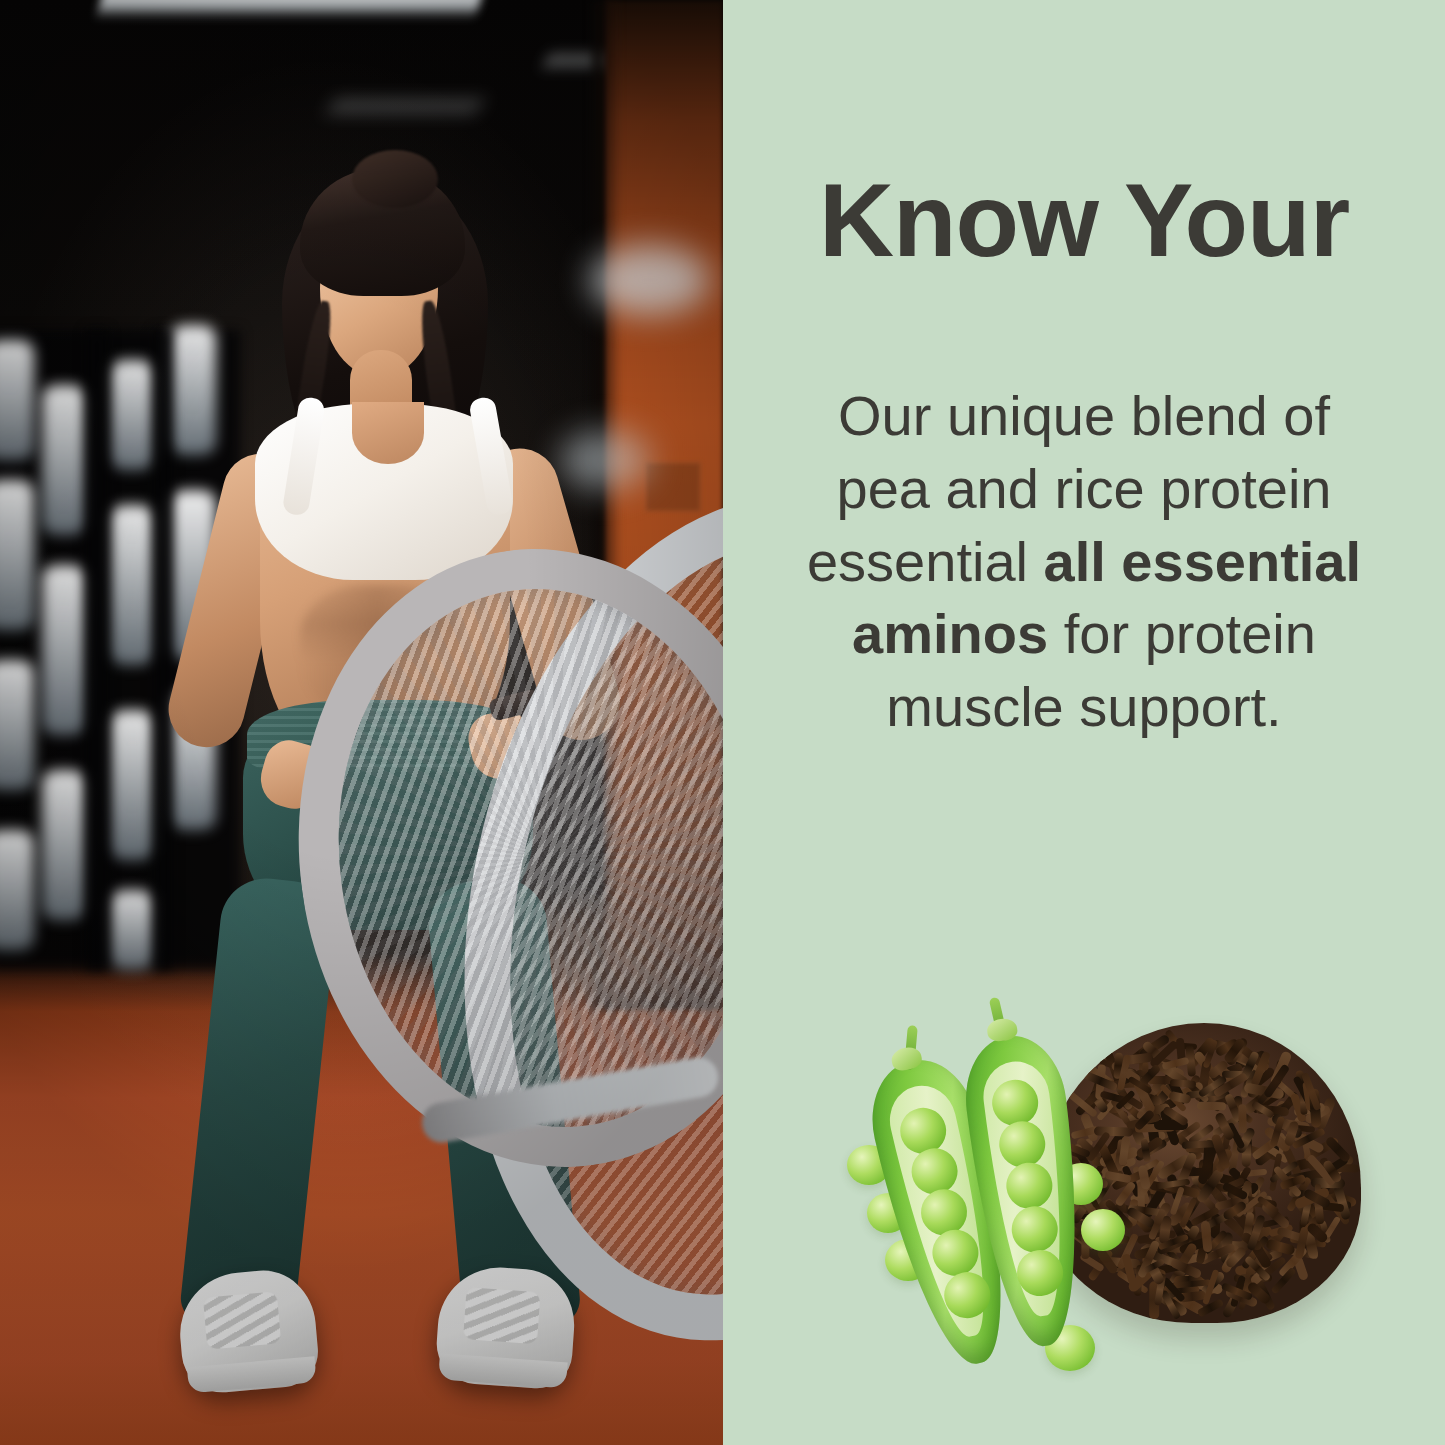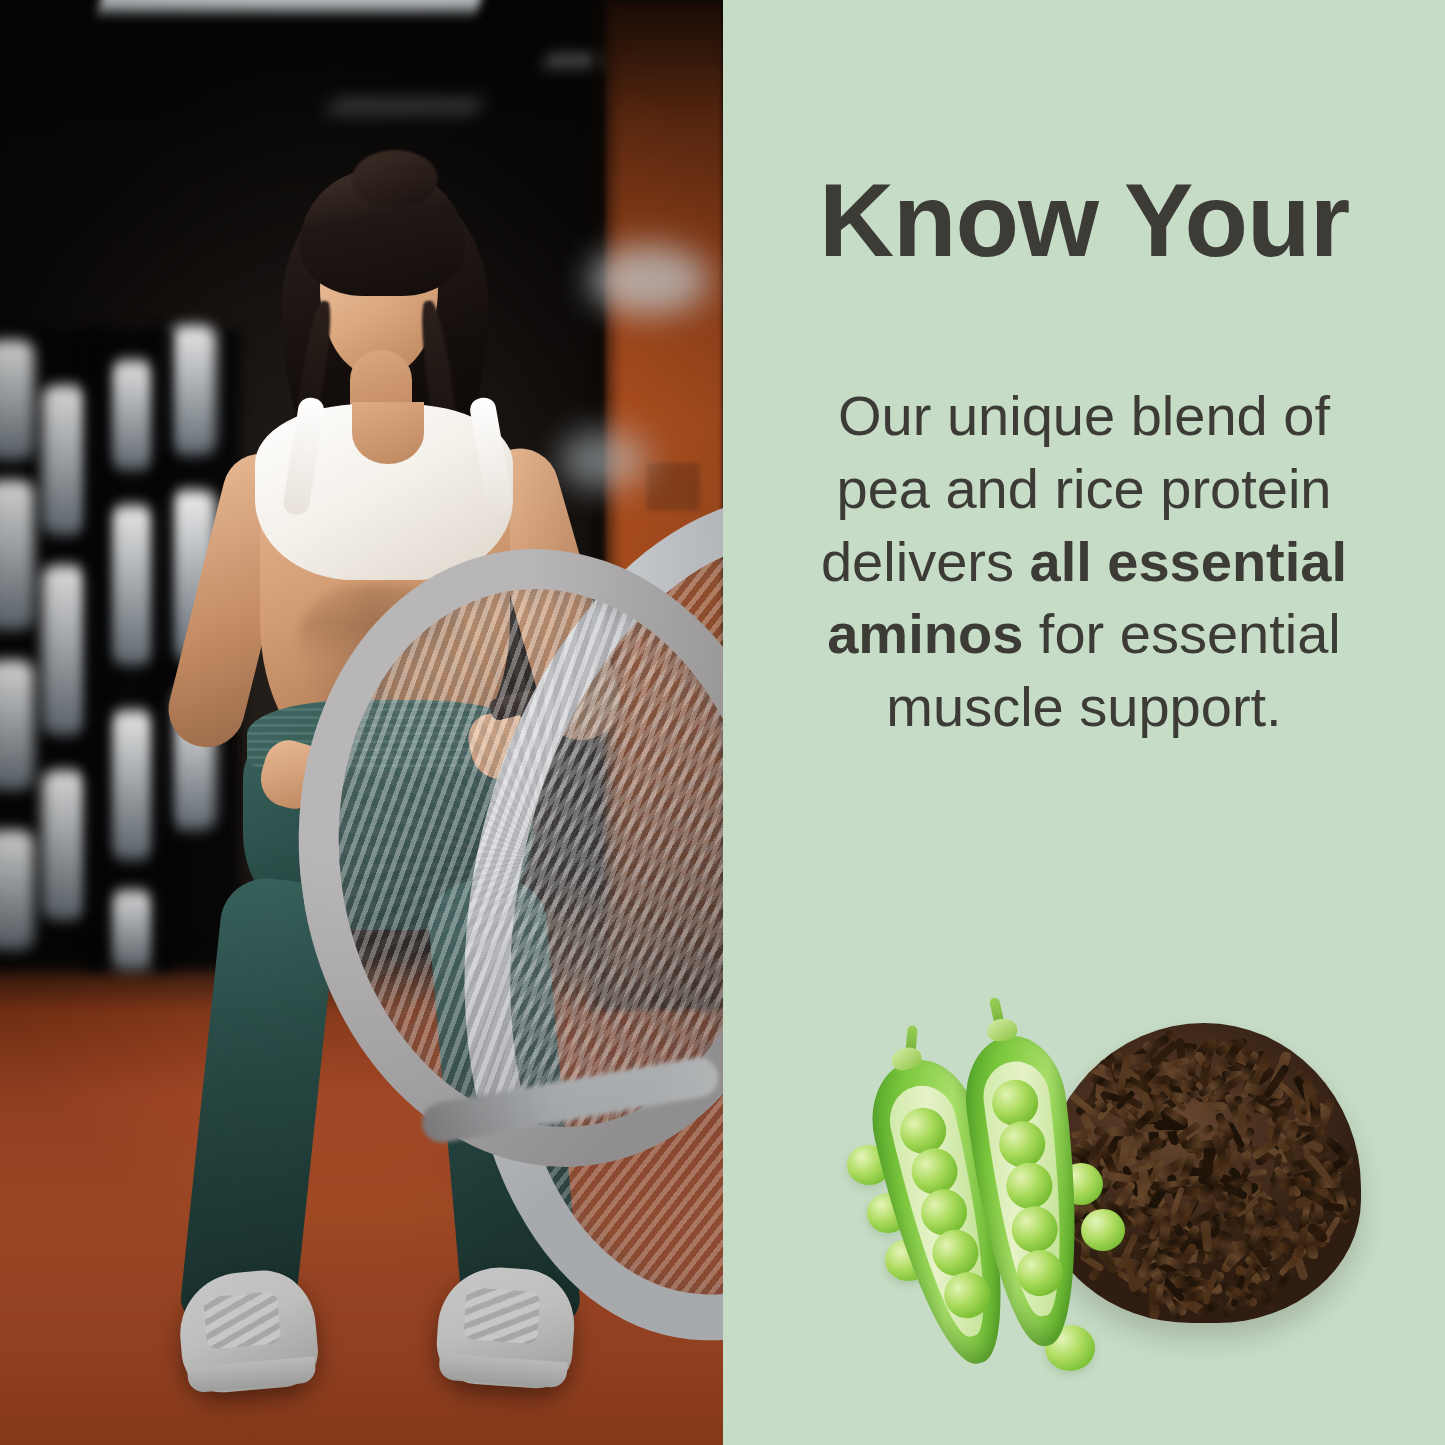--- a/index.html
+++ b/index.html
@@ -555,21 +555,21 @@
     <div class="photo-blur-overlay"></div>
   </div>
 
   <div class="content-panel">
 
     <div class="headline-block">
       <div class="headline-top">Know Your</div>
     </div>
 
     <div class="body-copy">
-      <span>Our unique blend of pea and rice protein delivers </span><b>all essential aminos</b><span> for essential muscle support.</span>
+      <span>Our unique blend of pea and rice protein essential </span><b>all essential aminos</b><span> for protein muscle support.</span>
     </div>
 
     <div class="product-art">
 
       <div class="rice-pile" id="rice-pile">
           <div class="grain" style="left: 78.6464px; top: 102.416px; width: 31.7613px; height: 9.94837px; background: linear-gradient(to right, rgb(99, 69, 42), rgb(45, 27, 13) 50%, rgb(99, 69, 42)); transform: rotate(66.6deg);"></div>
           <div class="grain" style="left: 174.38px; top: 127.743px; width: 39.9527px; height: 6.83854px; background: linear-gradient(to right, rgb(58, 36, 18), rgb(87, 58, 34) 50%, rgb(58, 36, 18)); transform: rotate(-79.4deg);"></div>
           <div class="grain" style="left: 129.402px; top: 161.4px; width: 23.2959px; height: 8.69474px; background: linear-gradient(to right, rgb(87, 58, 34), rgb(29, 18, 8) 50%, rgb(87, 58, 34)); transform: rotate(43.4deg);"></div>
           <div class="grain" style="left: 250.247px; top: 188.262px; width: 30.9273px; height: 6.81559px; background: linear-gradient(to right, rgb(87, 58, 34), rgb(36, 21, 8) 50%, rgb(87, 58, 34)); transform: rotate(54.5deg);"></div>
           <div class="grain" style="left: 157.15px; top: 163.363px; width: 34.8968px; height: 8.95515px; background: linear-gradient(to right, rgb(87, 58, 34), rgb(29, 18, 8) 50%, rgb(87, 58, 34)); transform: rotate(60.5deg);"></div>

